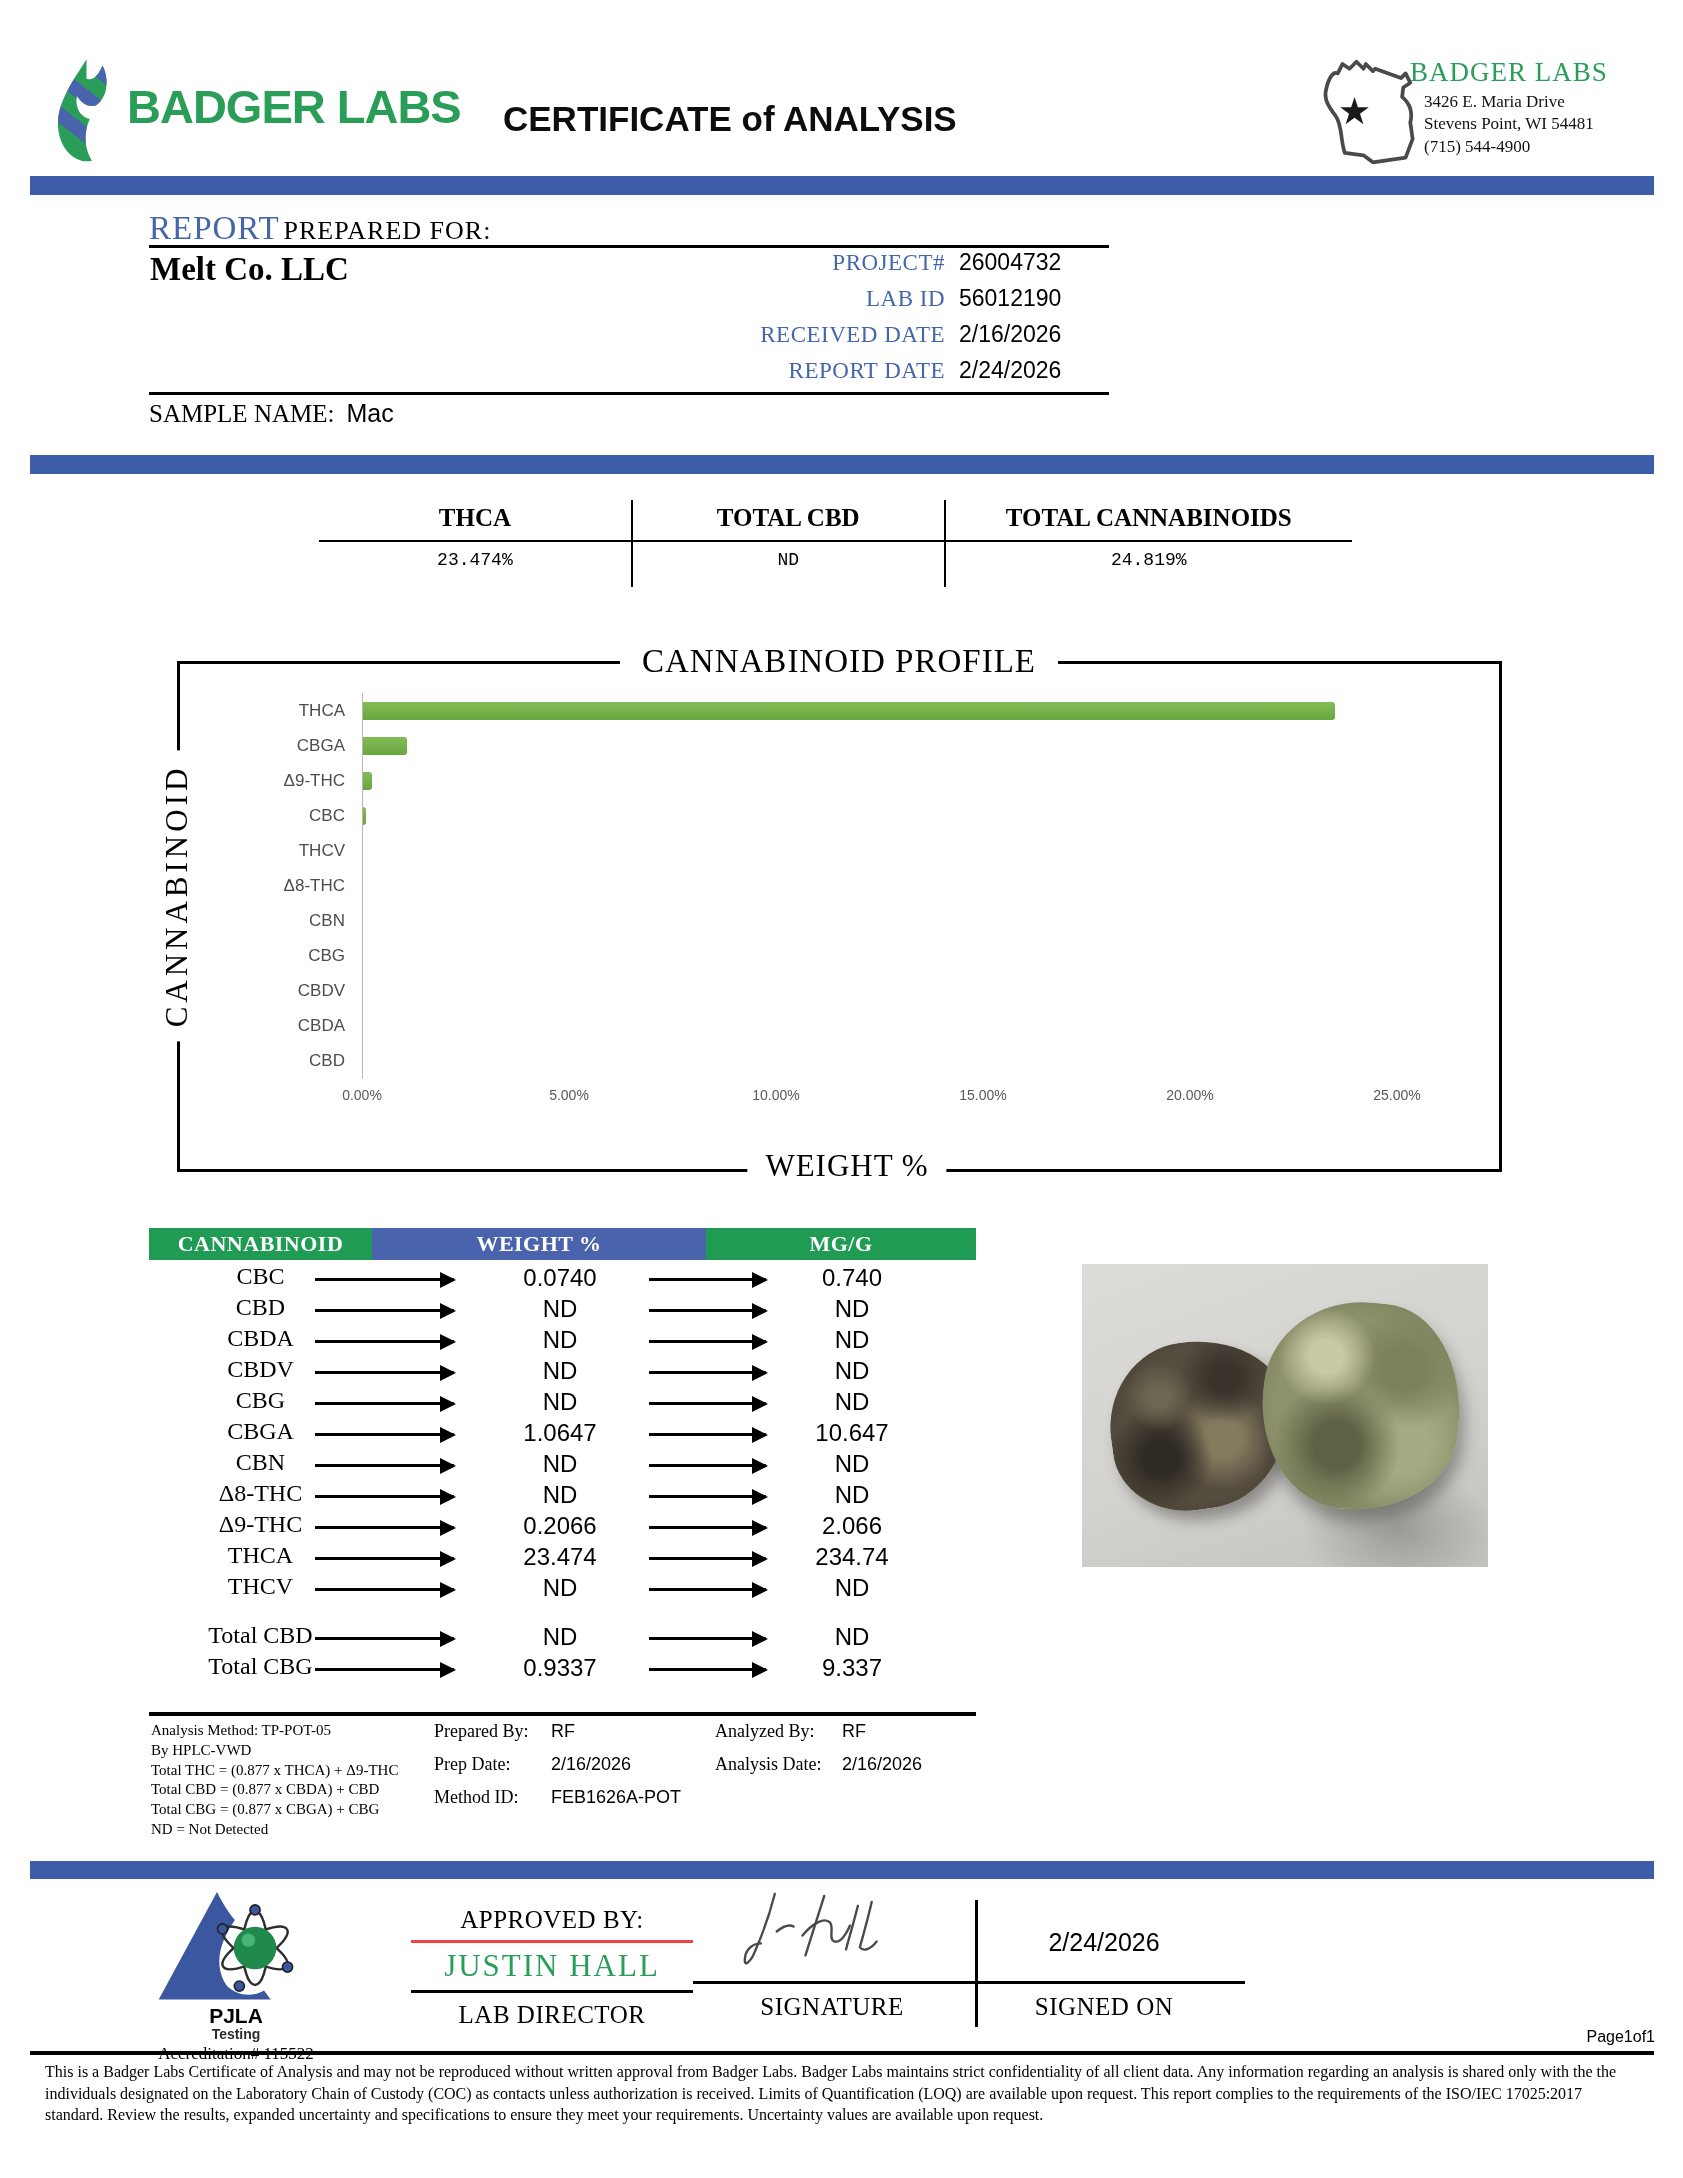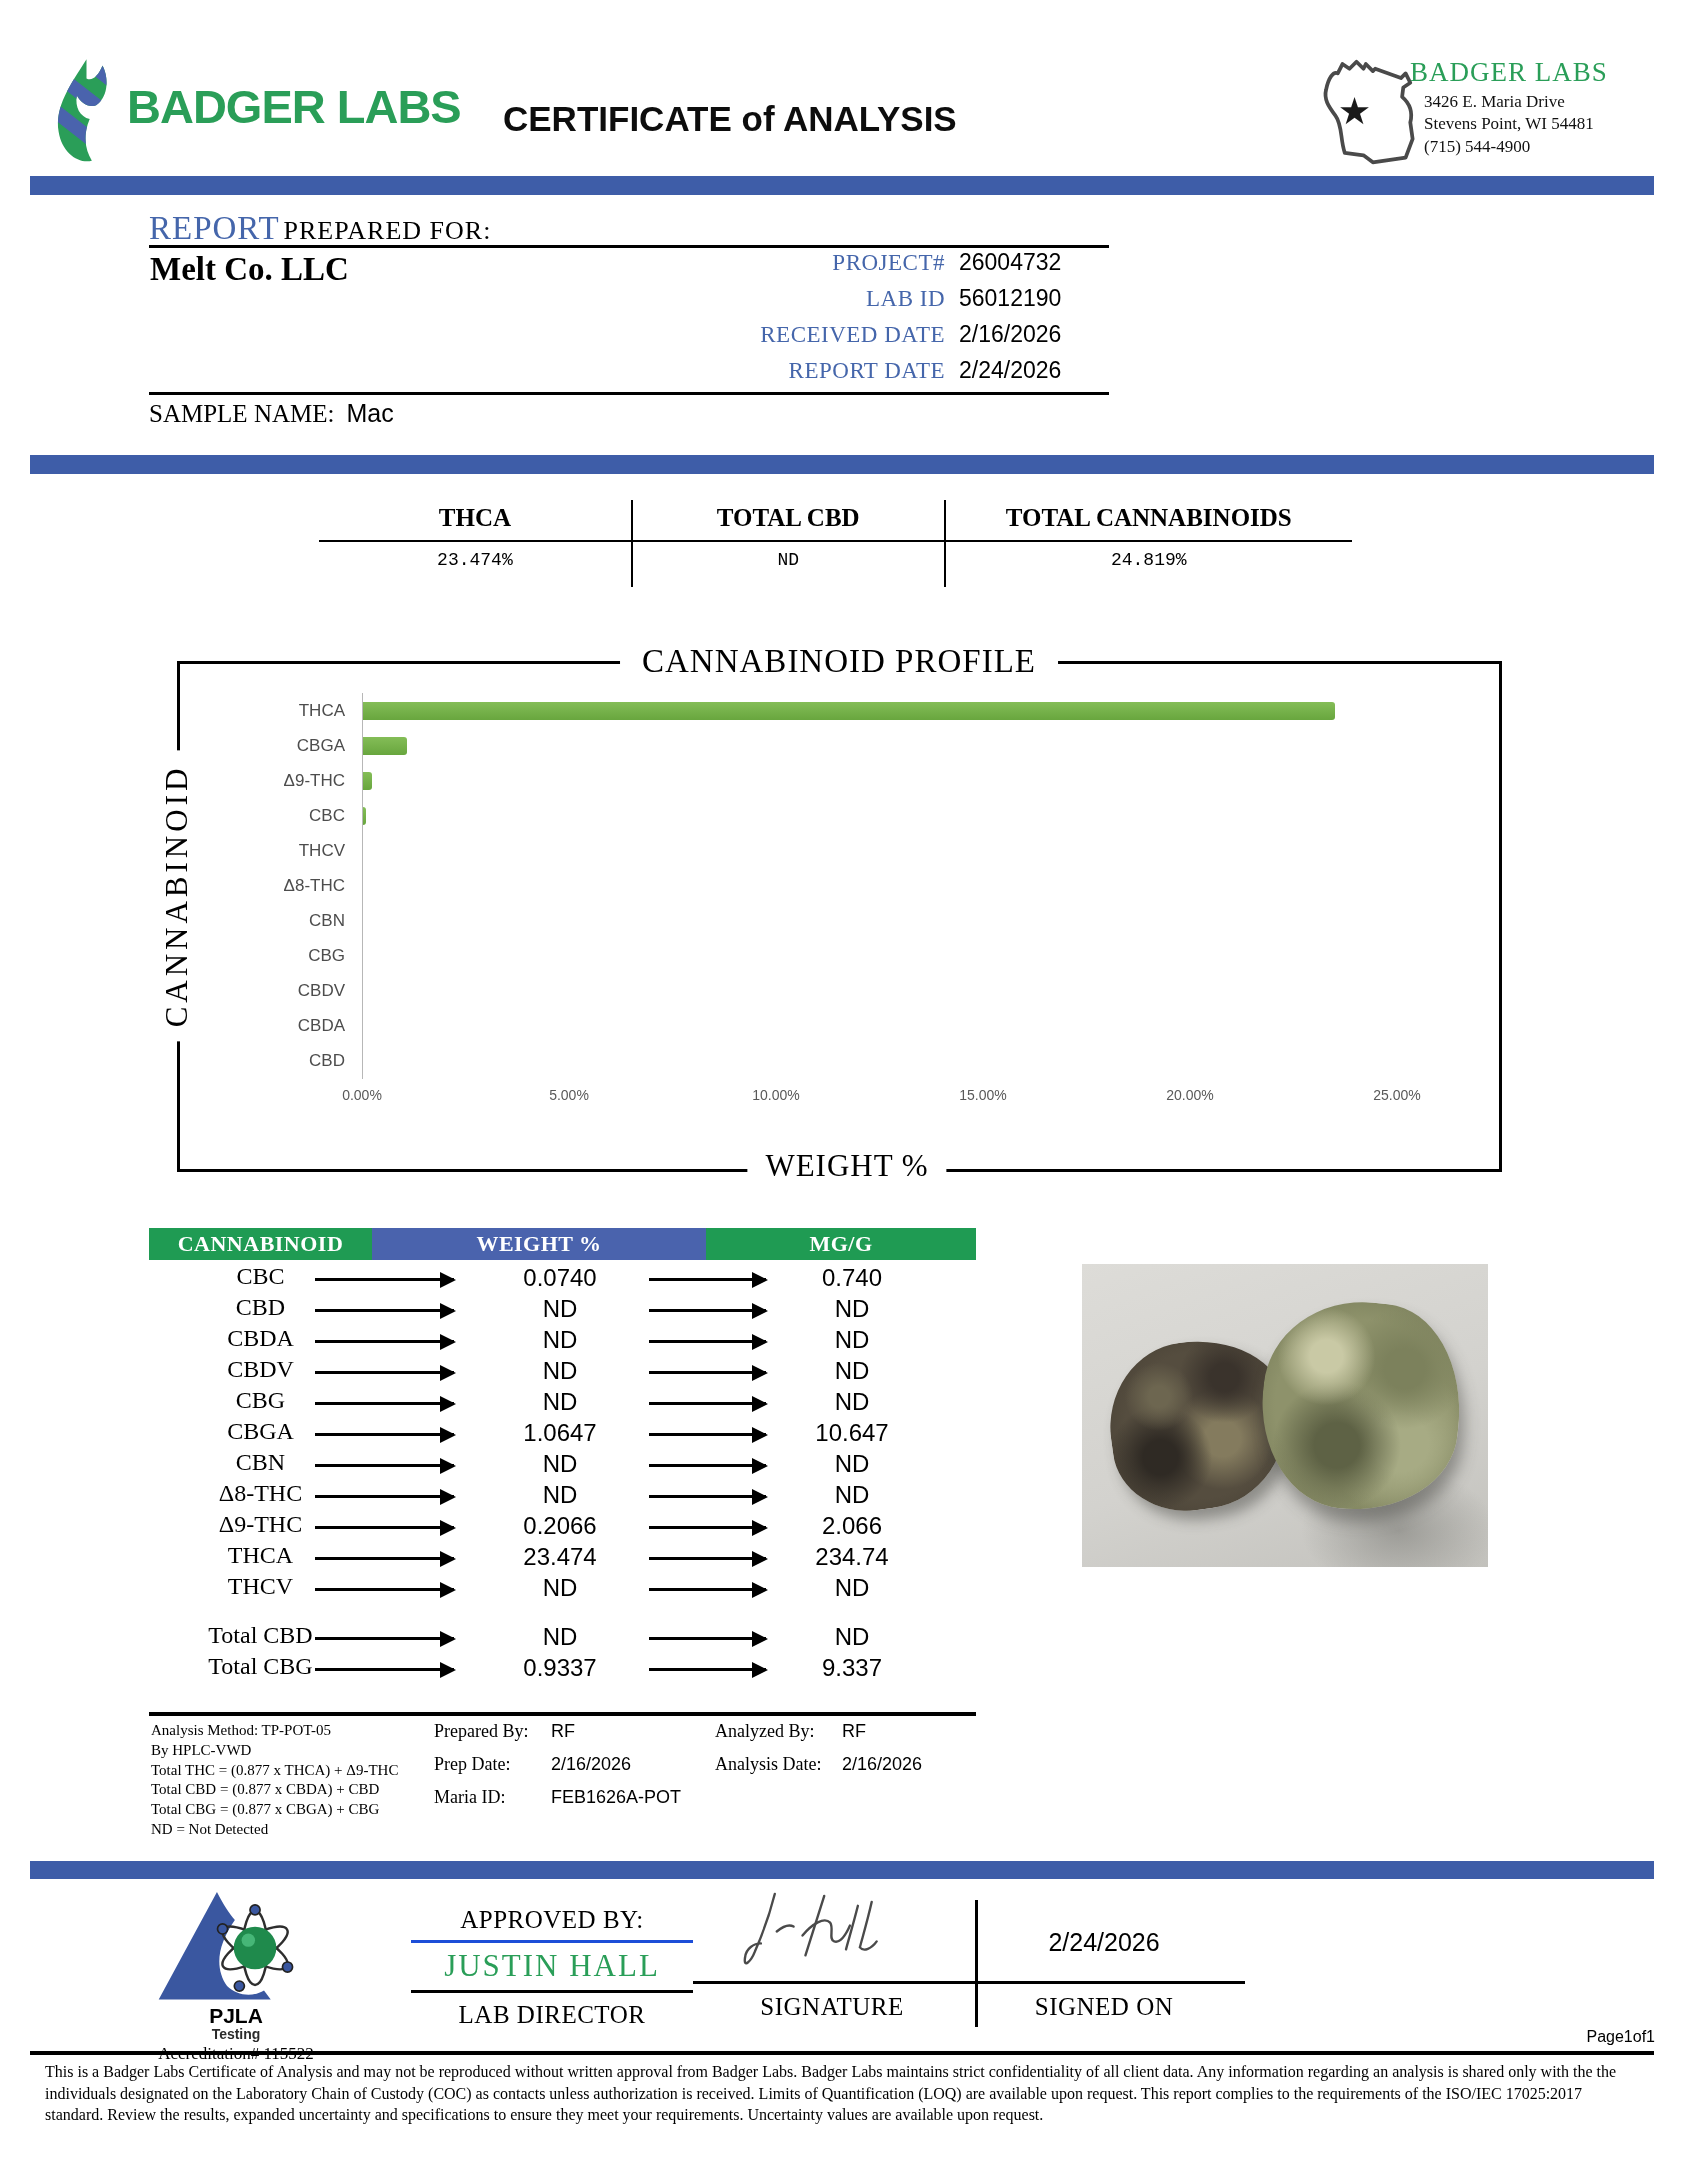--- a/index.html
+++ b/index.html
@@ -90,21 +90,21 @@
        radial-gradient(circle at 40% 70%, #5e6245 12%, rgba(0,0,0,0) 34%),
        radial-gradient(circle at 72% 66%, #a7ab84 14%, rgba(0,0,0,0) 38%),
        radial-gradient(circle at 50% 50%, #8e926b 60%, #6f7452 100%);
      box-shadow:6px 12px 16px rgba(60,60,55,0.45);transform:rotate(6deg);}
   
   #pjla-block{position:absolute;left:127px;top:1883px;width:218px;text-align:center;}
   #pjla-name{font-family:"Liberation Sans",sans-serif;font-weight:bold;font-size:21px;margin-top:-4px;}
   #pjla-sub{font-family:"Liberation Sans",sans-serif;font-weight:bold;font-size:14px;color:#2b2b2b;margin-top:-2px;text-align:center;}
   #pjla-accred{font-size:17px;margin-top:2px;}
   #approved-block{position:absolute;left:411px;top:1906px;width:282px;text-align:center;}
-  #approved-label{font-size:25px;letter-spacing:0.5px;padding-bottom:6px;border-bottom:3px solid #1d4ed8;}
+  #approved-label{font-size:25px;letter-spacing:0.5px;padding-bottom:6px;border-bottom:3px solid #ef4444;}
   #approver-name{font-size:31px;color:#2a9e58;letter-spacing:2px;padding:5px 0 6px 0;border-bottom:3px solid #000;}
   #approver-title{font-size:25px;padding-top:8px;letter-spacing:0.5px;}
   #sig-area{position:absolute;left:693px;top:1886px;width:574px;}
   #sig-vline{position:absolute;left:282px;top:14px;width:3px;height:127px;background:#000;}
   #sig-hline{position:absolute;left:0px;top:95px;width:552px;height:3px;background:#000;}
   #sig-img{position:absolute;left:48px;top:2px;}
   #sig-label{position:absolute;left:40px;top:107px;width:198px;text-align:center;font-size:25px;letter-spacing:0.5px;}
   #signedon-label{position:absolute;left:307px;top:107px;width:208px;text-align:center;font-size:25px;letter-spacing:0.5px;}
   #signed-date{position:absolute;left:307px;top:42px;width:208px;text-align:center;font-family:"Liberation Sans",sans-serif;font-size:25px;}
   #page-num{position:absolute;right:28px;top:2028px;font-family:"Liberation Sans",sans-serif;font-size:16px;}
@@ -355,21 +355,21 @@
   <div class="abs" style="left:434px;top:1721px;width:327px;">
     <div style="display:flex;height:33px;align-items:baseline;">
       <span class="meta-label" style="width:117px;">Prepared By:</span>
       <span class="meta-val">RF</span>
     </div>
     <div style="display:flex;height:33px;align-items:baseline;">
       <span class="meta-label" style="width:117px;">Prep Date:</span>
       <span class="meta-val">2/16/2026</span>
     </div>
     <div style="display:flex;height:33px;align-items:baseline;">
-      <span class="meta-label" style="width:117px;">Maria ID:</span>
+      <span class="meta-label" style="width:117px;">Method ID:</span>
       <span class="meta-val">FEB1626A-POT</span>
     </div>
   </div>
   <div class="abs" style="left:715px;top:1721px;width:327px;">
     <div style="display:flex;height:33px;align-items:baseline;">
       <span class="meta-label" style="width:127px;">Analyzed By:</span>
       <span class="meta-val">RF</span>
     </div>
     <div style="display:flex;height:33px;align-items:baseline;">
       <span class="meta-label" style="width:127px;">Analysis Date:</span>

